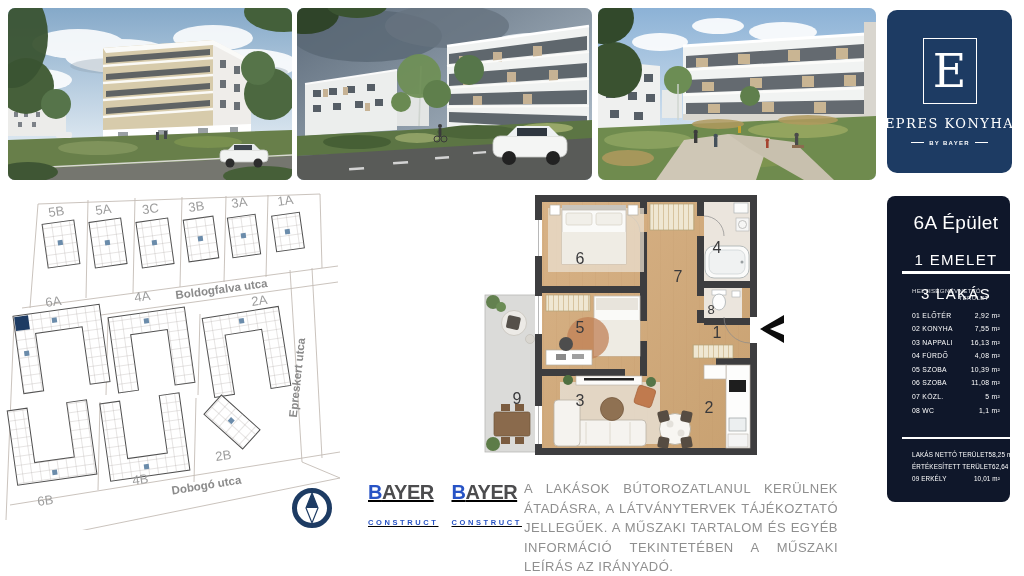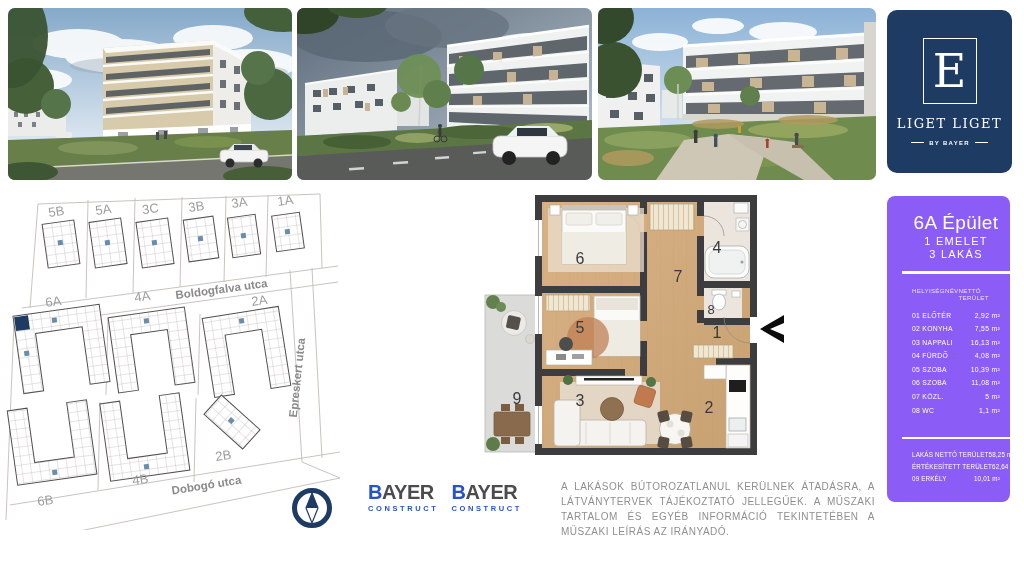--- a/index.html
+++ b/index.html
@@ -26,47 +26,47 @@
     display:flex; align-items:center; justify-content:center;
     font-family:"DejaVu Serif","Liberation Serif",serif; font-size:46px; line-height:1;
   }
   .brand-name { font-family:"DejaVu Serif","Liberation Serif",serif; font-size:13px; letter-spacing:1.5px; white-space:nowrap; margin-bottom:9px; }
   .byline { display:flex; align-items:center; gap:5px; font-size:6px; font-weight:bold; letter-spacing:1.3px; }
   .byline .dash { width:13px; height:1px; background:#fff; }
 
   
   .panel {
     position:absolute; left:887px; top:196px; width:123px; height:306px;
-    background:#8b5cf6; border-radius:8px; color:#fff; overflow:hidden;padding-left:15px;
+    background:#0f172a; border-radius:8px; color:#fff; overflow:hidden;padding-left:15px;
   }
   .panel-header { text-align:center; padding:16px 4px 0; height:75px; }
   .panel-title { font-size:19px; font-weight:normal; letter-spacing:.4px; }
-  .panel-sub { font-size:11px; letter-spacing:1.3px; margin-top:1px; }
+  .panel-sub { font-size:15px; letter-spacing:1.3px; margin-top:17px; }
   .panel-divider { height:2.5px; background:#ffffff; }
   .panel-table { padding:13px 10px 0; height:163px; }
   .t-head { display:flex; justify-content:space-between; font-size:6.2px; letter-spacing:.3px; color:rgba(255,255,255,.82); margin-bottom:11px; }
   .t-row { display:flex; justify-content:space-between; font-size:6.8px; letter-spacing:.3px; margin-bottom:6.6px; white-space:nowrap; }
   .t-row span:last-child { text-align:right; }
   .panel-summary { padding:12px 10px 0; }
   .panel-summary .t-row { font-size:6.3px; letter-spacing:.15px; margin-bottom:5.2px; }
 
   
   .siteplan  { position:absolute; left:0;    top:190px; width:340px; height:340px; }
   .floorplan { position:absolute; left:478px; top:186px; width:360px; height:280px; }
   .siteplan svg, .floorplan svg { display:block; width:100%; height:100%; }
 
   
-  .footer-logos { position:absolute; left:368px; top:482px; display:flex; gap:13px; }
+  .footer-logos { position:absolute; left:368px; top:482px; display:flex; gap:13px;text-decoration:underline; }
   .bayer { display:flex; flex-direction:column; line-height:1; }
   .bayer-name { display:block; font-size:20px; font-weight:bold; color:#4c4c4e; letter-spacing:-.5px; }
   .bayer-name::first-letter { color:#2753c5; }
-  .bayer-div { font-size:7.5px; font-weight:bold; color:#2753c5; letter-spacing:2.6px; margin-top:3px; }
+  .bayer-div { font-size:7.5px; font-weight:bold; color:#2753c5; letter-spacing:2.6px; margin-top:17px; }
   .disclaimer {
-    position:absolute; left:561px; top:479px; width:314px;
-    font-size:10px; line-height:1.5; letter-spacing:.5px; color:#8f8f8f; text-align:justify;
+    position:absolute; left:524px; top:479px; width:314px;
+    font-size:13px; line-height:1.5; letter-spacing:.5px; color:#8f8f8f; text-align:justify;
   }
   text { font-family:"Liberation Sans","DejaVu Sans",sans-serif; }
 </style>
 </head>
 <body>
 
 <div class="photo" id="photo1">
   <svg viewBox="0 0 284 172" preserveAspectRatio="none">
     <defs>
       <linearGradient id="sk1" x1="0" y1="0" x2="0" y2="1">
@@ -335,21 +335,21 @@
     </g>
     <rect x="140" y="118" width="3" height="7" fill="#c8a22e"></rect>
     <ellipse cx="6" cy="10" rx="30" ry="26" fill="#32492b"></ellipse>
   </svg>
 </div>
 
 <div class="logo-card">
   <div class="e-box">
     <span>E</span>
   </div>
-  <div class="brand-name">LIGET LIGET</div>
+  <div class="brand-name">EPRES KONYHA</div>
   <div class="byline">
     <span class="dash"></span>
     <span>BY BAYER</span>
     <span class="dash"></span>
   </div>
 </div>
 
 <div class="panel">
   <div class="panel-header">
     <div class="panel-title">6A Épület</div>

